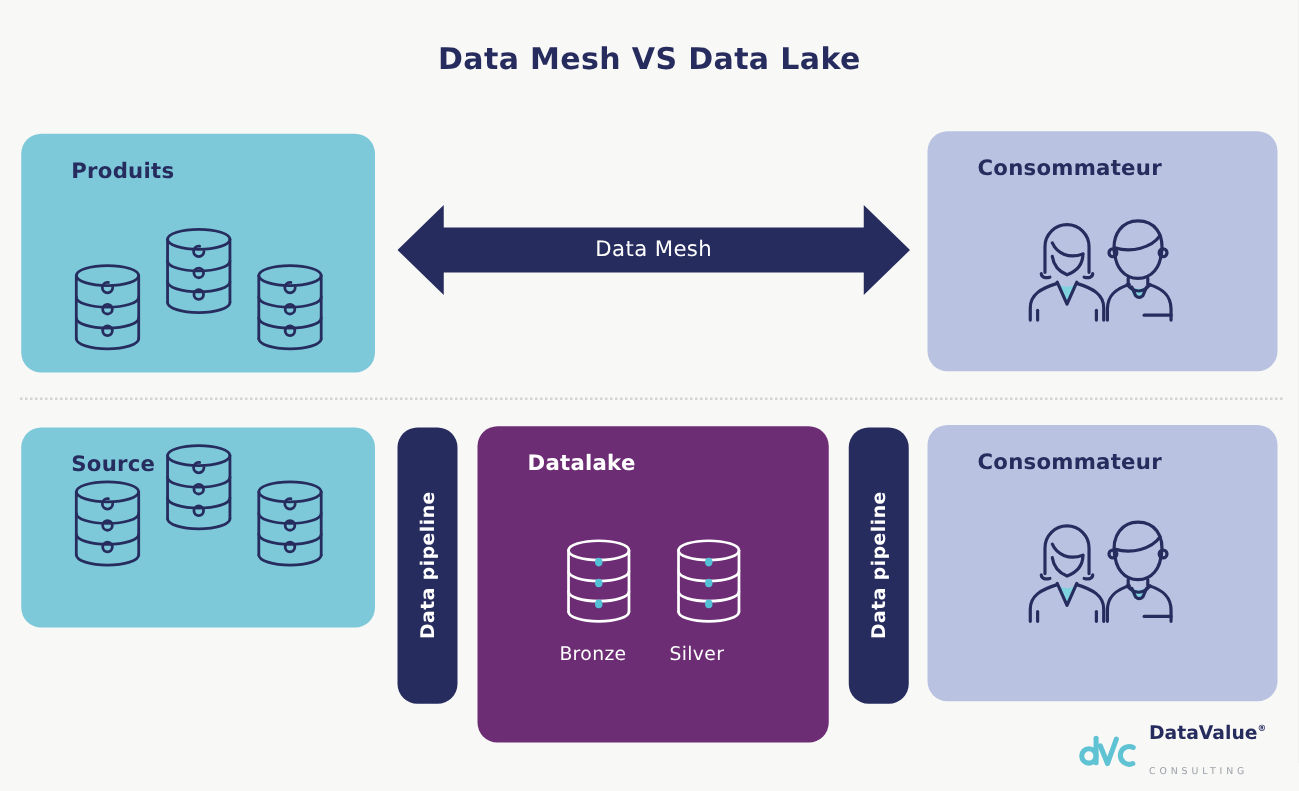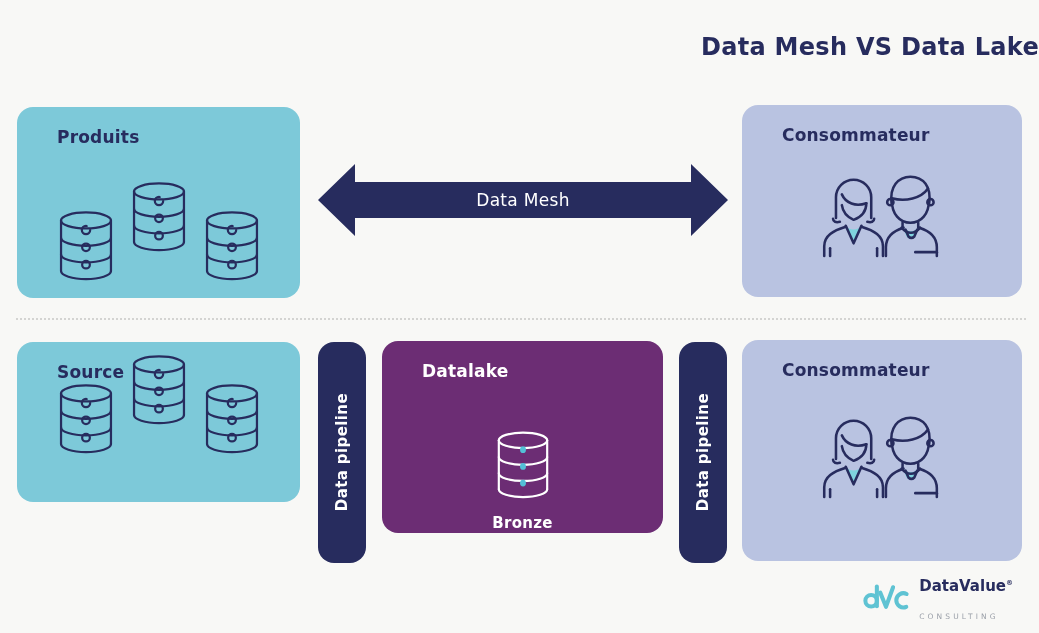--- a/index.html
+++ b/index.html
@@ -5,28 +5,28 @@
   :root{
     --navy:#272c5e; --teal:#7dc9d9; --lavender:#b9c3e1; --purple:#6c2d74;
     --accent:#53c0d6; --accent2:#7fd3de; --bg:#f8f8f6; --divider:#d4d4d2;
     --logo-teal:#5fc3d3; --logo-gray:#9ba0a9; --white:#ffffff;
   }
   *{margin:0;padding:0;box-sizing:border-box;}
   html,body{background:#e9e9e7;}
   body{font-family:"DejaVu Sans","Liberation Sans",sans-serif;}
   .canvas{position:relative;width:1039px;height:633px;background:var(--bg);overflow:hidden;}
 
-  .title{position:absolute;top:33px;left:0;right:0;text-align:right;
+  .title{position:absolute;top:33px;left:0;right:0;text-align:center;
     font-size:24px;font-weight:800;color:var(--navy);letter-spacing:.3px;}
 
   .box{position:absolute;border-radius:16px;}
   .box-produits{left:17px;top:107px;width:283px;height:191px;background:var(--teal);}
   .box-cons-top{left:742px;top:105px;width:280px;height:192px;background:var(--lavender);}
   .box-source{left:17px;top:342px;width:283px;height:160px;background:var(--teal);}
-  .box-datalake{left:382px;top:341px;width:281px;height:192px;background:var(--purple);}
+  .box-datalake{left:382px;top:341px;width:281px;height:253px;background:var(--purple);}
   .box-cons-bottom{left:742px;top:340px;width:280px;height:221px;background:var(--lavender);}
 
   .box-title{position:absolute;top:20px;left:0;right:0;text-align:left;
     font-size:17px;font-weight:700;color:var(--navy);letter-spacing:.2px;margin-left:40px;}
   .box-title.on-dark{color:var(--white);}
 
   .db-row{position:absolute;left:0;right:0;display:flex;justify-content:center;
     align-items:flex-end;gap:9px;}
   .db-row.in-produits{bottom:11px;}
   .db-row.in-source{bottom:42px;}
@@ -44,30 +44,30 @@
 
   .pipe{position:absolute;top:342px;width:48px;height:221px;background:var(--navy);
     border-radius:16px;display:flex;align-items:center;justify-content:center;}
   .pipe-left{left:318px;}
   .pipe-right{left:679px;}
   .pipe-label{writing-mode:vertical-rl;transform:rotate(180deg);color:var(--white);
     font-size:15px;font-weight:700;letter-spacing:.4px;white-space:nowrap;}
 
   .tier-row{position:absolute;top:88px;left:0;right:0;display:flex;
     justify-content:center;gap:26px;}
-  .tier{display:flex;flex-direction:column;align-items:center;font-weight:bold;}
+  .tier{display:flex;flex-direction:column;align-items:flex-start;}
   .tier .db{width:62px;height:76px;}
   .tier-label{margin-top:9px;color:var(--white);font-size:15px;letter-spacing:.3px;}
 
   .people{position:absolute;left:50%;transform:translateX(-50%);width:130px;height:94px;
     color:var(--navy);}
   .people.in-top{top:60px;}
   .people.in-bottom{top:66px;}
 
-  .logo{position:absolute;right:26px;bottom:12px;display:flex;gap:7px;}
+  .logo{position:absolute;right:26px;bottom:12px;display:flex;align-items:center;gap:7px;}
   .monogram{width:50px;height:34px;color:var(--logo-teal);}
   .logo-name{font-size:15px;font-weight:700;color:var(--navy);line-height:1;}
   .logo-name sup{font-size:7px;vertical-align:super;}
   .logo-tagline{font-size:7.5px;letter-spacing:3.1px;color:var(--logo-gray);margin-top:18px;}
 
   .defs{position:absolute;width:0;height:0;overflow:hidden;}
 </style>
 </head>
 <body>
 
@@ -188,20 +188,26 @@
 
   <div class="box box-datalake">
     <div class="box-title on-dark">Datalake</div>
     <div class="tier-row">
       <div class="tier">
         <svg class="db on-dark">
             <use href="#icon-db-solid"></use>
           </svg>
         <div class="tier-label">Bronze</div>
       </div>
+      <div class="tier">
+        <svg class="db on-dark">
+            <use href="#icon-db-solid"></use>
+          </svg>
+        <div class="tier-label">Silver</div>
+      </div>
     </div>
   </div>
 
   <div class="pipe pipe-right">
     <span class="pipe-label">Data pipeline</span>
   </div>
 
   <div class="box box-cons-bottom">
     <div class="box-title">Consommateur</div>
     <svg class="people in-bottom">

